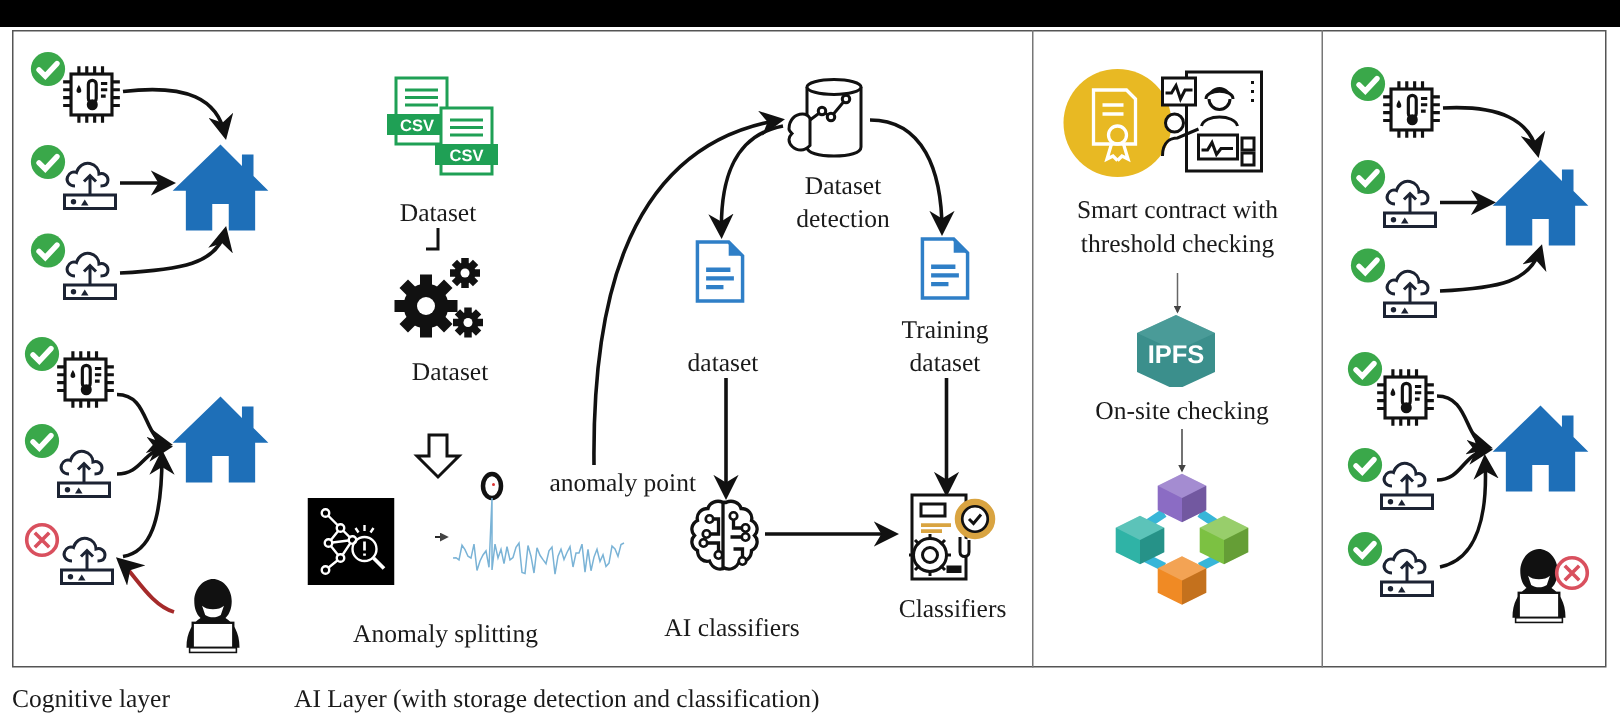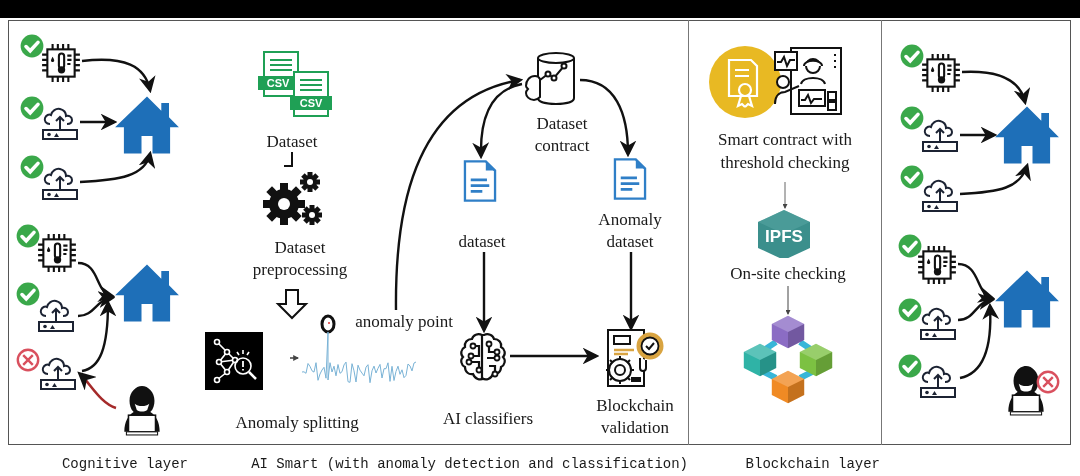--- a/index.html
+++ b/index.html
@@ -1,20 +1,20 @@
 <!DOCTYPE html>
 <html><head>
 <meta charset="utf-8">
 <style>
   html, body { margin:0; padding:0; background:#000; }
   #root { position:relative; width:1080px; height:476px; background:#000; overflow:hidden; font-family:"Liberation Serif","DejaVu Serif",serif; color:#111; }
   #canvas { position:absolute; left:0; top:18px; width:1080px; height:460px; background:#fff; }
   #frame-lines { position:absolute; left:0; top:0; }
   .lbl { position:absolute; font-size:17px; line-height:24px; text-align:center; white-space:nowrap; color:#1a1a1a; }
-  .cap { position:absolute; top:438px; font-size:14px; text-align:right; white-space:nowrap; color:#1a1a1a;font-family:Liberation Mono, monospace; }
+  .cap { position:absolute; top:438px; font-size:17px; text-align:left; white-space:nowrap; color:#1a1a1a; }
   .ico { position:absolute; }
 </style>
 </head>
 <body>
 
 <svg width="0" height="0" style="position:absolute">
   <defs>
     <marker id="ah" viewBox="0 0 10 10" refX="8" refY="5" markerWidth="7" markerHeight="7" orient="auto-start-reverse">
       <path d="M0,0 L10,5 L0,10 L3,5 Z" fill="#111"></path>
     </marker>
@@ -198,21 +198,20 @@
             <rect x="-10" y="-2.5" width="20" height="5"></rect>
             <rect x="-2.5" y="-10" width="5" height="20" transform="rotate(45)"></rect>
             <rect x="-2.5" y="-10" width="5" height="20" transform="rotate(-45)"></rect>
           </g>
       </g>
       <circle cx="22" cy="34" r="6" fill="#fff"></circle>
       <circle cx="48" cy="12" r="3" fill="#fff"></circle>
       <circle cx="50" cy="45" r="3" fill="#fff"></circle>
     </svg>
     <div class="lbl" style="left:252px;top:218px;width:96px">Dataset</div>
-    <div class="lbl" style="left:240px;top:240px;width:120px">preprocessing</div>
 
     <svg class="ico" style="left:205px;top:314px" width="58" height="58" viewBox="0 0 58 58">
       <rect width="58" height="58" fill="#000"></rect>
       <g stroke="#fff" stroke-width="1.6" fill="none">
         <path d="M12 10L22 20L14 30L22 40L12 48M22 20L30 28L22 40M14 30L30 28"></path>
         <circle cx="12" cy="10" r="2.5" fill="#000"></circle>
           <circle cx="22" cy="20" r="2.5" fill="#000"></circle>
           <circle cx="14" cy="30" r="2.5" fill="#000"></circle>
         <circle cx="22" cy="40" r="2.5" fill="#000"></circle>
           <circle cx="12" cy="48" r="2.5" fill="#000"></circle>
@@ -222,45 +221,45 @@
         <path d="M38 18v4M32 20l2 3M44 20l-2 3"></path>
       </g>
       <path d="M38 29v6M38 37v1.5" stroke="#fff" stroke-width="1.8"></path>
     </svg>
 
     <svg class="ico" style="left:300px;top:292px" width="120" height="80" viewBox="0 0 120 80">
       <ellipse cx="28" cy="14" rx="6" ry="8" fill="none" stroke="#111" stroke-width="3"></ellipse>
       <circle cx="29" cy="13" r="1" fill="#d33"></circle>
       <path id="wave" fill="none" stroke="#7ab3d6" stroke-width="1" d="M2 62 L4 61.8 L6 63.3 L8 53.5 L10 56.4 L12 60.8 L14 62.1 L16 52.7 L18 70.3 L20 64.0 L22 60.0 L24 57.3 L26 68.2 L28 22 L28 70 L30 52.7 L32 62.0 L34 56.2 L36 65.8 L38 54.5 L40 63.3 L42 61.7 L44 54.9 L46 52.1 L48 71.7 L50 72.3 L52 53.7 L54 60.8 L56 72.0 L58 55.2 L60 60.2 L62 63.1 L64 65.8 L66 57.2 L68 54.7 L70 72.7 L72 60.8 L74 56.1 L76 63.0 L78 58.3 L80 54.4 L82 68.0 L84 58.7 L86 58.7 L88 52.8 L90 71.4 L92 56.3 L94 70.5 L96 61.4 L98 56.2 L100 64.3 L102 59.8 L104 67.7 L106 65.4 L108 54.0 L110 55.9 L112 60.9 L114 53.0 L116 52.0"></path>
     </svg>
-    <div class="lbl" style="left:344px;top:292px;width:120px;text-align:center">anomaly point</div>
+    <div class="lbl" style="left:344px;top:292px;width:120px;text-align:right">anomaly point</div>
     <div class="lbl" style="left:212px;top:393px;width:170px">Anomaly splitting</div>
 
     <svg class="ico" style="left:522px;top:34px" width="56" height="54" viewBox="0 0 56 54">
       <g stroke="#111" stroke-width="2" fill="#fff">
         <path d="M16 6v40c0 4 8 6 18 6s18-2 18-6V6"></path>
         <ellipse cx="34" cy="6" rx="18" ry="5"></ellipse>
         <path d="M18 28l8-6 6 4 10-12" fill="none"></path>
         <circle cx="26" cy="22" r="2.5"></circle>
           <circle cx="32" cy="26" r="2.5"></circle>
           <circle cx="42" cy="14" r="2.5"></circle>
         <path d="M4 34c0-6 4-10 9-10 2 0 4 1 5 3v18c-2 2-4 3-6 3-5 0-8-4-8-7 0-2 1-3 2-4-1-1-2-2-2-3z"></path>
       </g>
     </svg>
     <div class="lbl" style="left:512px;top:94px;width:100px">Dataset</div>
-    <div class="lbl" style="left:512px;top:116px;width:100px">contract</div>
+    <div class="lbl" style="left:512px;top:116px;width:100px">detection</div>
 
     <svg class="ico" style="left:462px;top:141px" width="36" height="44">
         <use href="#doc"></use>
       </svg>
     <div class="lbl" style="left:432px;top:212px;width:100px">dataset</div>
     <svg class="ico" style="left:612px;top:139px" width="36" height="44">
         <use href="#doc"></use>
       </svg>
-    <div class="lbl" style="left:580px;top:190px;width:100px">Anomaly</div>
+    <div class="lbl" style="left:580px;top:190px;width:100px">Training</div>
     <div class="lbl" style="left:580px;top:212px;width:100px">dataset</div>
 
     <svg class="ico" style="left:455px;top:314px" width="56" height="52" viewBox="0 0 56 52">
       <g stroke="#111" stroke-width="2.2" fill="#fff">
         <path d="M27 3c-4-2-9 0-10 4-5 0-8 4-7 8-4 2-5 7-2 10-3 3-2 8 2 10 0 5 4 8 8 7 2 5 7 7 11 4V3z"></path>
         <path d="M29 3c4-2 9 0 10 4 5 0 8 4 7 8 4 2 5 7 2 10 3 3 2 8-2 10 0 5-4 8-8 7-2 5-7 7-11 4V3z"></path>
         <path d="M18 14h6v10h-8M14 30h10v8M34 12v8h8M32 26h10M34 34h6v8" fill="none"></path>
       </g>
       <g fill="#fff" stroke="#111" stroke-width="1.8">
         <circle cx="18" cy="14" r="2.5"></circle>
@@ -283,22 +282,21 @@
         <circle cx="24" cy="42" r="11"></circle>
         <circle cx="24" cy="42" r="5"></circle>
         <path d="M24 28v4M24 52v4M10 42h4M34 42h4M14 32l3 3M31 49l3 3M14 52l3-3M31 35l3-3"></path>
         <path d="M44 30v10c0 4 6 4 6 0v-8"></path>
         <rect x="36" y="50" width="8" height="3" fill="#111"></rect>
       </g>
       <circle cx="54" cy="18" r="11" fill="#fff" stroke="#d9a441" stroke-width="5"></circle>
       <circle cx="54" cy="18" r="8.5" fill="none" stroke="#111" stroke-width="1.8"></circle>
       <path d="M50 18l3 3 5-6" stroke="#111" stroke-width="2" fill="none"></path>
     </svg>
-    <div class="lbl" style="left:580px;top:376px;width:110px">Blockchain</div>
-    <div class="lbl" style="left:580px;top:398px;width:110px">validation</div>
+    <div class="lbl" style="left:580px;top:376px;width:110px">Classifiers</div>
 
     <svg class="ico" style="left:707px;top:26px" width="138" height="74" viewBox="0 0 138 74">
       <circle cx="38" cy="38" r="36" fill="#e8b923"></circle>
       <g stroke="#fff" stroke-width="2.2" fill="none">
         <path d="M22 16h22l6 6v30H22z"></path>
         <path d="M28 26h14M28 32h14"></path>
         <circle cx="38" cy="46" r="6"></circle>
         <path d="M34 52l-3 10 4-2 3 3M42 52l3 10-4-2-3 3"></path>
       </g>
       <g stroke="#111" stroke-width="2" fill="#fff">
@@ -388,16 +386,15 @@
         <use href="#house"></use>
       </svg>
     <svg class="ico" style="left:1000px;top:346px" width="52" height="52">
         <use href="#hacker"></use>
       </svg>
     <svg class="ico" style="left:1036px;top:352px" width="24" height="24">
         <use href="#xmark"></use>
       </svg>
 
     <div class="cap" style="left:8px;width:180px">Cognitive layer</div>
-    <div class="cap" style="left:196px;width:492px">AI Smart (with anomaly detection and classification)</div>
-    <div class="cap" style="left:690px;width:190px">Blockchain layer</div>
+    <div class="cap" style="left:196px;width:492px">AI Layer (with storage detection and classification)</div>
   </div>
 </div>
 
 </body></html>

